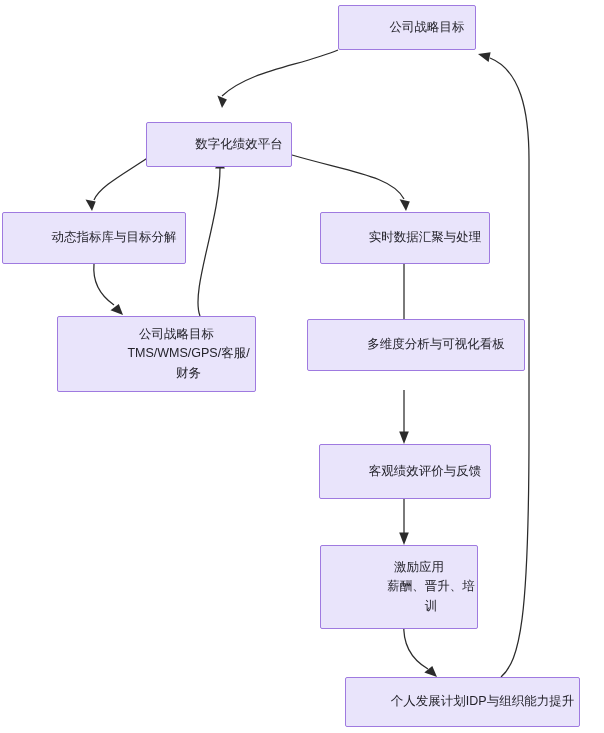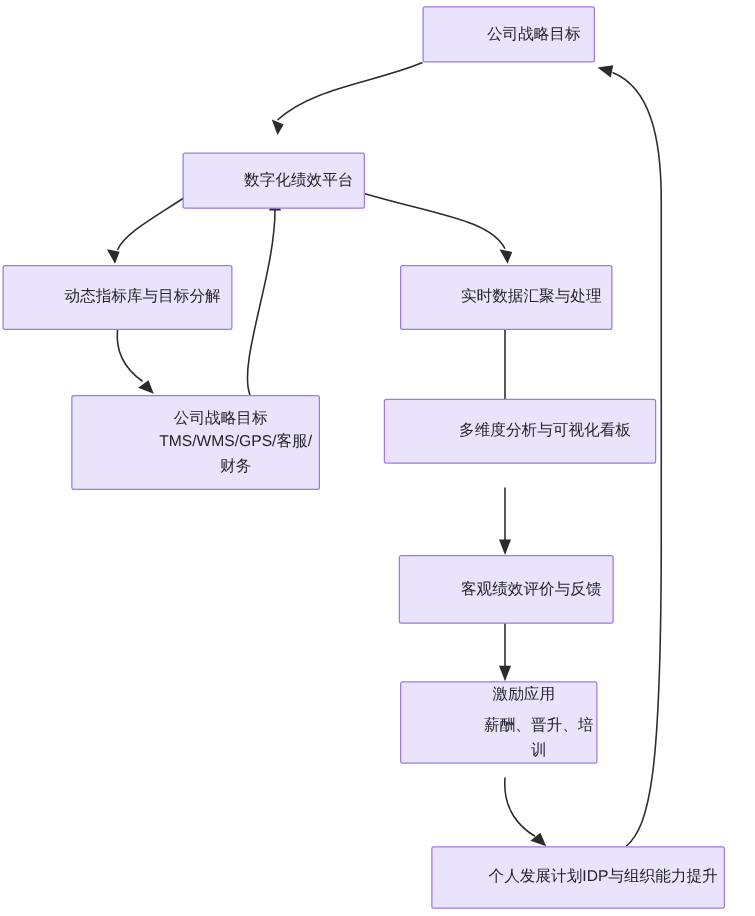--- a/index.html
+++ b/index.html
@@ -134,21 +134,21 @@
   </div>
 
   <div class="node" style="left:307px; top:319px; width:218px; height:52px;">
     <span>多维度分析与可视化看板</span>
   </div>
 
   <div class="node" style="left:319px; top:444px; width:172px; height:55px;">
     <span>客观绩效评价与反馈</span>
   </div>
 
-  <div class="node" style="left:320px; top:545px; width:158px; height:66px;justify-content:space-between;">
+  <div class="node" style="left:320px; top:545px; width:158px; height:84px;">
     <span>激励应用</span>
     <span class="line2">薪酬、晋升、培训</span>
   </div>
 
   <div class="node" style="left:345px; top:677px; width:235px; height:50px;">
     <span>个人发展计划IDP与组织能力提升</span>
   </div>
 
 </div>
 

